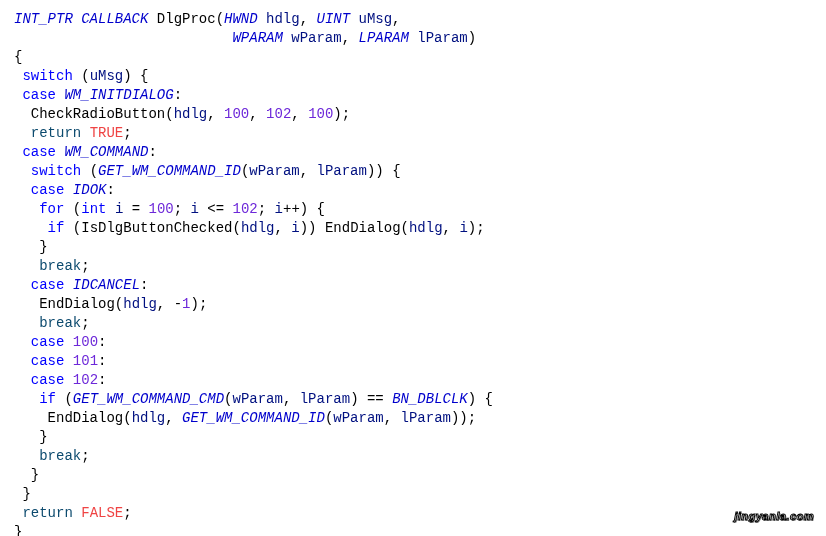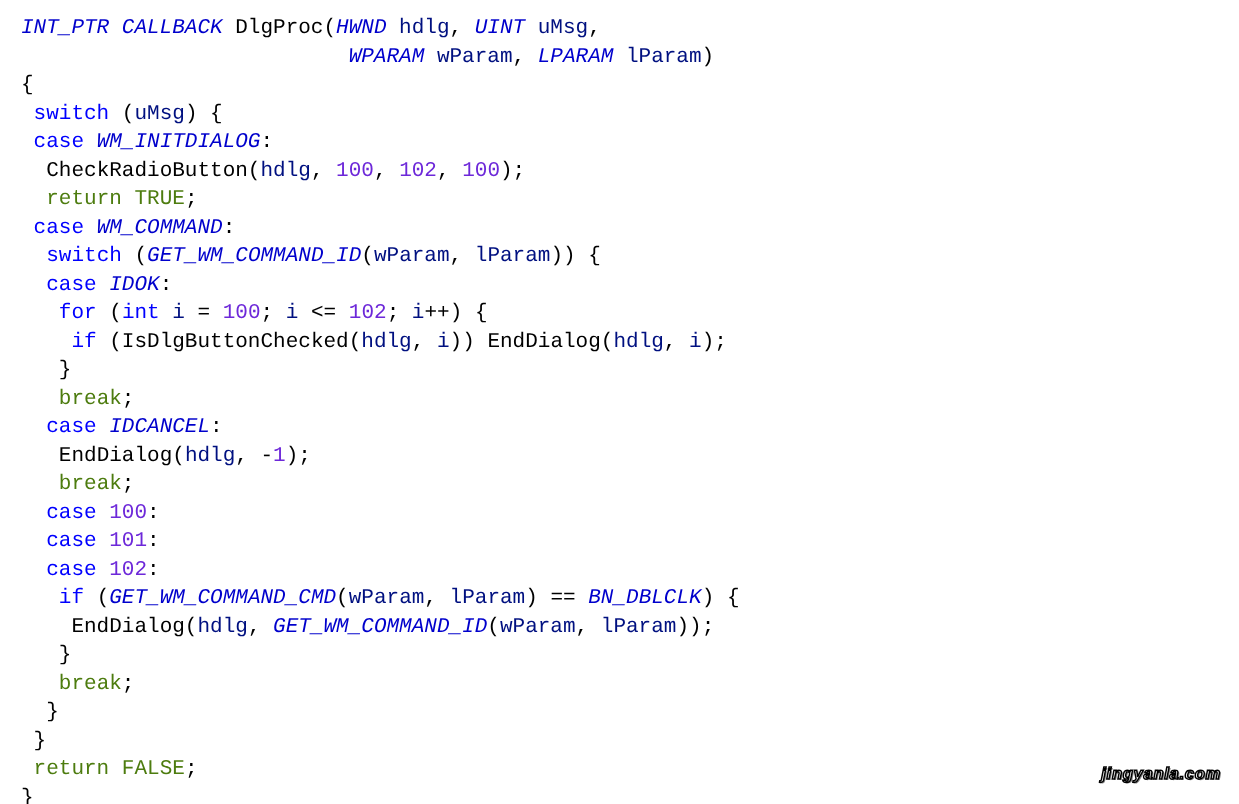--- a/index.html
+++ b/index.html
@@ -17,22 +17,22 @@
     padding: 10px 14px;
     white-space: pre;
     position: relative;
     color: #000000;
   }
   .kw    { color: #0000ff; }
   .num   { color: #6d28d9; }
   .name  { color: #001080; font-family: Liberation Mono, monospace; }
   .macro { color: #0000cc; font-style: italic; }
   .black { color: #000000; }
-  .ret   { color: #4d7c0f; }
-  .val   { color: #4d7c0f; }
+  .ret   { color: #0c4a6e; }
+  .val   { color: #ef4444; }
   .watermark {
     position: absolute;
     right: 12px;
     bottom: 14px;
     text-align: right;
     font-family: "Segoe UI", Arial, sans-serif;
     font-style: italic;
     font-weight: 900;
     line-height: 1;
     pointer-events: none;

